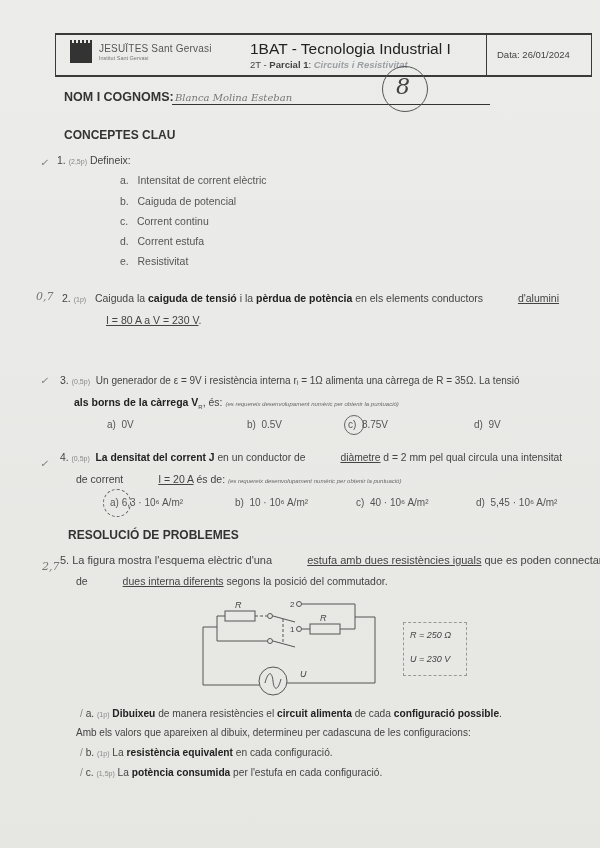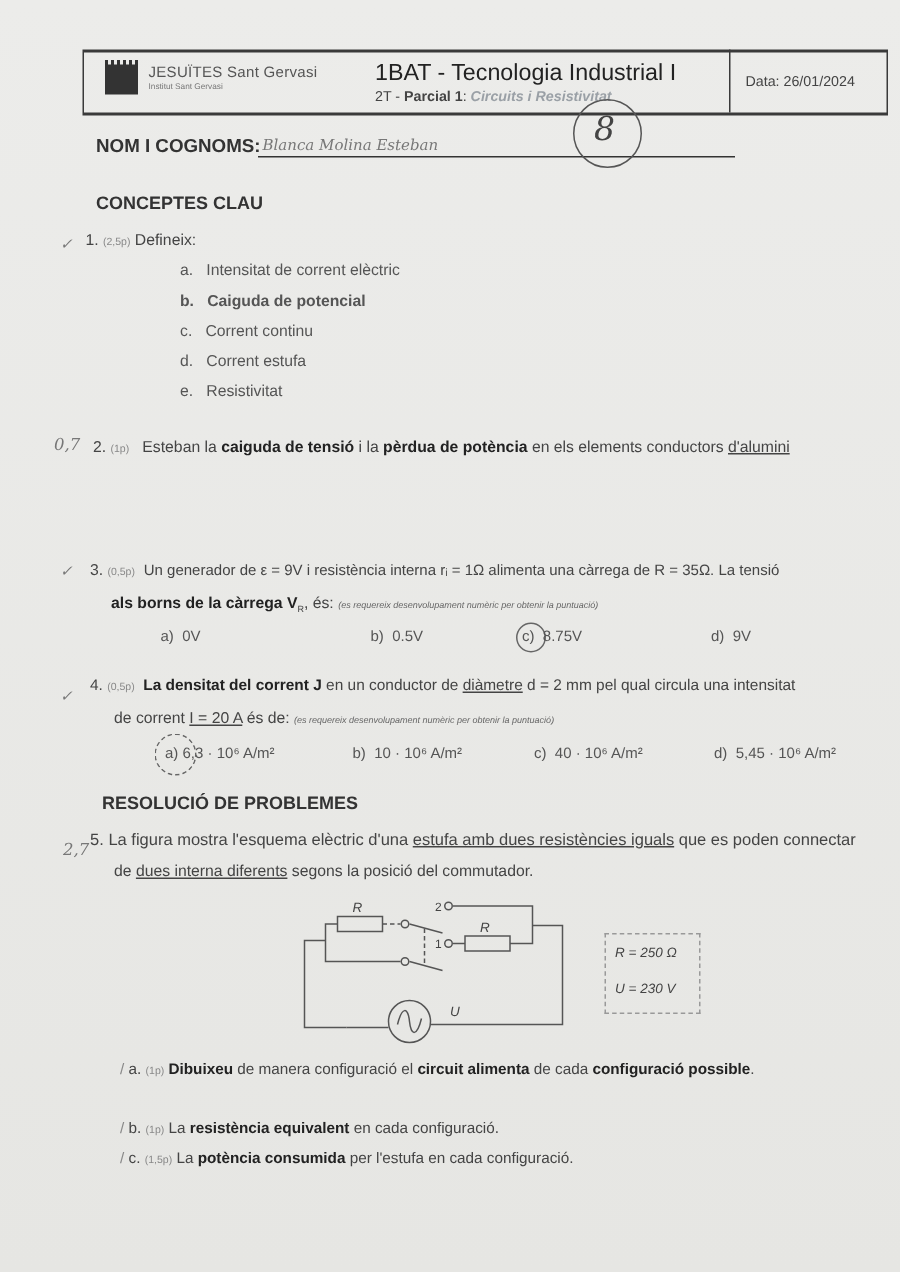--- a/index.html
+++ b/index.html
@@ -30,21 +30,21 @@
   .date { position:absolute; left:497px; top:49px; font-size:9.5px; color:#444; }
   .name-label { position:absolute; left:64px; top:90px; font-size:12.5px; font-weight:bold; color:#333; }
   .name-line { position:absolute; left:172px; top:104px; width:318px; height:1px; background:#333; }
   .name-hand { position:absolute; left:175px; top:92px; font-size:10px; color:#777; font-style:italic; font-family:"DejaVu Serif", serif; }
   .grade-circle { position:absolute; left:382px; top:66px; width:44px; height:44px; border:1px solid #555; border-radius:50%; }
   .grade { position:absolute; left:396px; top:74px; font-size:22px; color:#444; font-family:"DejaVu Serif", serif; font-style:italic; }
   .section { position:absolute; font-size:12px; font-weight:bold; color:#333; }
   .q { position:absolute; font-size:10.5px; color:#444; line-height:21px; }
   .q b { color:#222; }
   .pts { font-size:7px; color:#888; }
-  .u { text-decoration:underline; }
+  .u { text-decoration:underline;margin-left:32px; }
   .small-it { font-size:6px; font-style:italic; color:#666; }
   .list-item { position:absolute; font-size:10.5px; color:#555; }
   .mark { position:absolute; font-size:10px; color:#777; font-style:italic; font-family:"DejaVu Serif", serif; }
   .opt { position:absolute; font-size:10px; color:#555; }
   .circ { position:absolute; border:1px solid #666; border-radius:50%; }
   .circ.dash { border-style:dashed; }
   svg text { font-family:"Liberation Sans", sans-serif; }
   .params-box { position:absolute; left:403px; top:622px; width:62px; height:52px; border:1px dashed #999; }
   .param { position:absolute; font-size:9px; color:#444; font-style:italic; }
 </style>
@@ -71,28 +71,29 @@
 
   <div class="section" style="left:64px;top:128px;">CONCEPTES CLAU</div>
 
   <div class="mark" style="left:40px;top:157px;">✓</div>
   <div class="q" style="left:57px;top:150px;">
     <span>1.</span>
     <span class="pts">(2,5p)</span>
     <span>Defineix:</span>
   </div>
   <div class="list-item" style="left:120px;top:174px;"><span>a.</span>&nbsp;&nbsp;&nbsp;<span>Intensitat de corrent elèctric</span></div>
-  <div class="list-item" style="left:120px;top:195px;font-weight:bold;"><span>b.</span>&nbsp;&nbsp;&nbsp;<span>Caiguda de potencial</span></div>
+  <div class="list-item" style="left:120px;top:195px;"><span>b.</span>&nbsp;&nbsp;&nbsp;<span>Caiguda de potencial</span></div>
   <div class="list-item" style="left:120px;top:215px;text-align:right;"><span>c.</span>&nbsp;&nbsp;&nbsp;<span>Corrent continu</span></div>
   <div class="list-item" style="left:120px;top:235px;"><span>d.</span>&nbsp;&nbsp;&nbsp;<span>Corrent estufa</span></div>
   <div class="list-item" style="left:120px;top:255px;"><span>e.</span>&nbsp;&nbsp;&nbsp;<span>Resistivitat</span></div>
 
   <div class="mark" style="left:36px;top:290px;font-size:11px;">0,7</div>
   <div class="q" style="left:62px;top:288px;width:530px;">
-    <div style="white-space:nowrap;"><span>2.</span> <span class="pts">(1p)</span>&nbsp;&nbsp; <span>Esteban la </span><b>caiguda de tensió</b><span> i la </span><b>pèrdua de potència</b><span> en els elements conductors </span><span class="u">d'alumini</span></div>
+    <div style="white-space:nowrap;"><span>2.</span> <span class="pts">(1p)</span>&nbsp;&nbsp; <span>Caiguda la </span><b>caiguda de tensió</b><span> i la </span><b>pèrdua de potència</b><span> en els elements conductors </span><span class="u">d'alumini</span></div>
+    <div style="margin-left:12px;"><span class="u">I = 80 A a V = 230 V</span><span>.</span></div>
   </div>
 
   <div class="mark" style="left:40px;top:375px;">✓</div>
   <div class="q" style="left:60px;top:370px;width:535px;">
     <div style="white-space:nowrap;"><span>3.</span> <span class="pts">(0,5p)</span>&nbsp;&nbsp;<span style="font-size:10px;">Un generador de ε = 9V i resistència interna rᵢ = 1Ω alimenta una càrrega de R = 35Ω. La tensió</span></div>
     <div style="margin-left:14px;white-space:nowrap;"><b>als borns de la càrrega V</b><sub style="font-size:6px;">R</sub><span>, és:</span> <span class="small-it">(es requereix desenvolupament numèric per obtenir la puntuació)</span></div>
   </div>
   <div class="opt" style="left:107px;top:419px;"><span>a)</span>&nbsp; <span>0V</span></div>
   <div class="opt" style="left:235px;top:419px;padding-left:12px;"><span>b)</span>&nbsp; <span>0.5V</span></div>
   <div class="circ" style="left:344px;top:415px;width:18px;height:18px;"></div>
@@ -155,21 +156,22 @@
     <text x="125" y="24" font-size="9" fill="#444" font-style="italic">R</text>
     <text x="95" y="10" font-size="8" fill="#444">2</text>
     <text x="95" y="35" font-size="8" fill="#444">1</text>
     <text x="105" y="80" font-size="9" fill="#444" font-style="italic">U</text>
   </svg>
   <div class="params-box"></div>
   <div class="param" style="left:410px;top:630px;">R = 250 Ω</div>
   <div class="param" style="left:410px;top:654px;">U = 230 V</div>
 
   <div class="q" style="left:80px;top:703px;white-space:nowrap;font-size:10.2px;">
-    <span style="color:#888;">/</span> <span>a.</span> <span class="pts">(1p)</span> <b>Dibuixeu</b><span> de manera configuració el </span><b>circuit alimenta</b><span> de cada </span><b>configuració possible</b><span>.</span>
+    <span style="color:#888;">/</span> <span>a.</span> <span class="pts">(1p)</span> <b>Dibuixeu</b><span> de manera resistències el </span><b>circuit alimenta</b><span> de cada </span><b>configuració possible</b><span>.</span>
   </div>
+  <div class="q" style="left:76px;top:722px;white-space:nowrap;font-size:10px;">Amb els valors que apareixen al dibuix, determineu per cadascuna de les configuracions:</div>
   <div class="q" style="left:80px;top:742px;white-space:nowrap;font-size:10.2px;">
     <span style="color:#888;">/</span> <span>b.</span> <span class="pts">(1p)</span> <span>La </span><b>resistència equivalent</b><span> en cada configuració.</span>
   </div>
   <div class="q" style="left:80px;top:762px;white-space:nowrap;font-size:10.2px;">
     <span style="color:#888;">/</span> <span>c.</span> <span class="pts">(1,5p)</span> <span>La </span><b>potència consumida</b><span> per l'estufa en cada configuració.</span>
   </div>
 </div>
 
 </body></html>

